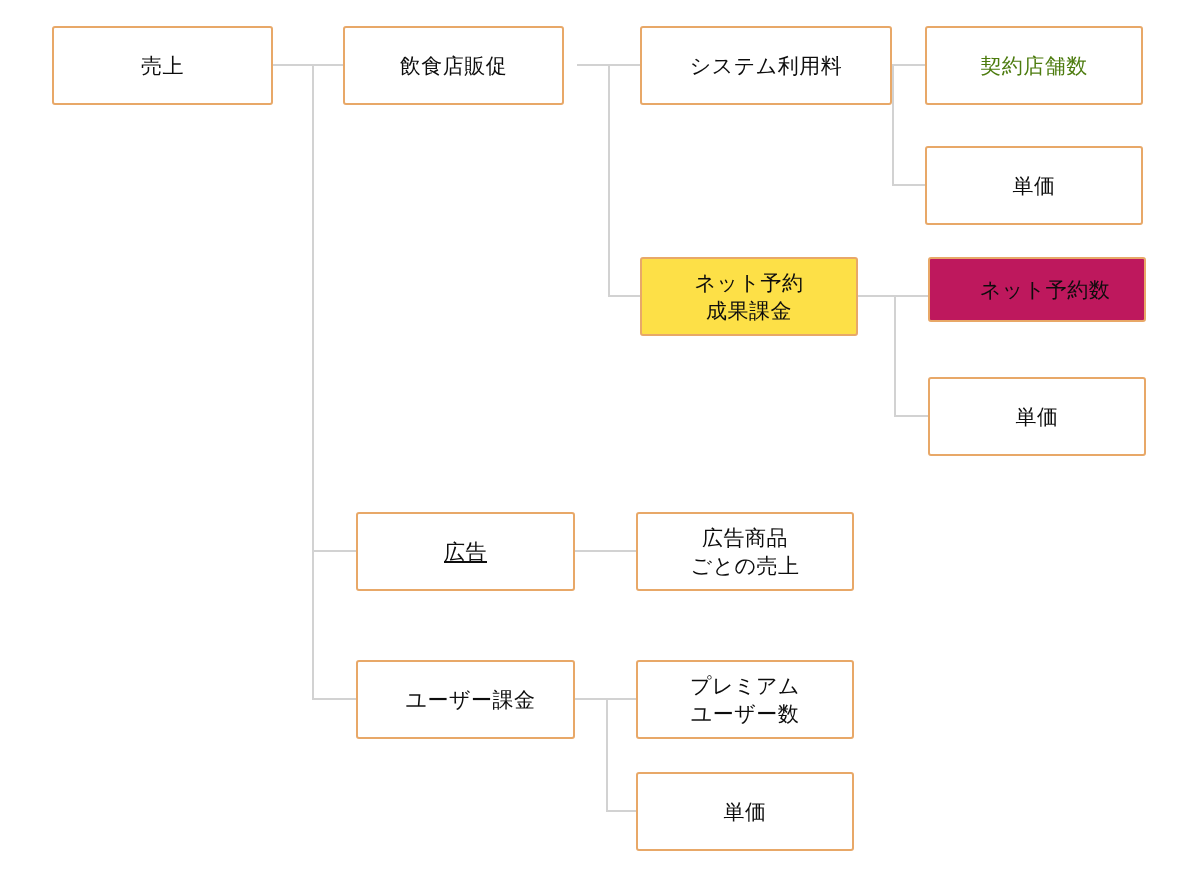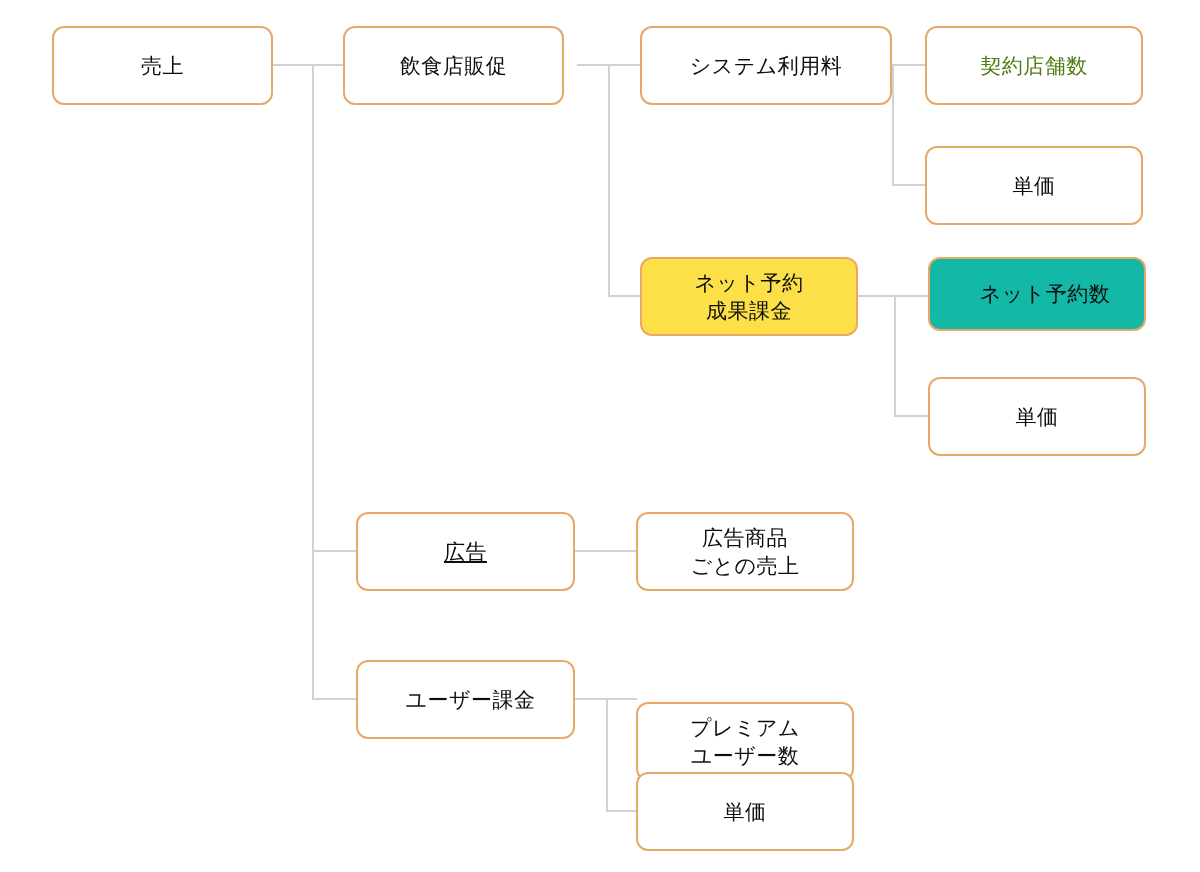--- a/index.html
+++ b/index.html
@@ -16,21 +16,21 @@
     width: 1200px;
     height: 872px;
     background: #ffffff;
     overflow: hidden;
   }
   .node {
     position: absolute;
     box-sizing: border-box;
     background: #ffffff;
     border: 2px solid #e8a868;
-    border-radius: 12px;
+    border-radius: 3px;
     display: flex;
     align-items: center;
     justify-content: center;
     text-align: center;
     color: #0d0d0d;
     font-size: 21px;
     line-height: 1.32;
     letter-spacing: 0.5px;
     font-family: "Liberation Sans", "DejaVu Sans", sans-serif;
     white-space: pre-line;
@@ -74,22 +74,22 @@
     <div class="edge v" style="left: 606px; top: 698px; height: 113px; background: rgb(210, 210, 210);"></div>
     <div class="edge h" style="left: 606px; top: 698px; width: 31px; background: rgb(210, 210, 210);"></div>
     <div class="edge h" style="left: 606px; top: 810px; width: 31px; background: rgb(210, 210, 210);"></div>
     <div class="node level-1" style="left: 52px; top: 26px; width: 221px; height: 79px; border-color: rgb(232, 168, 104); background: rgb(255, 255, 255); color: rgb(13, 13, 13);"><span class="node-label">売上</span></div>
     <div class="node level-2" style="left: 343px; top: 26px; width: 221px; height: 79px; border-color: rgb(232, 168, 104); background: rgb(255, 255, 255); color: rgb(13, 13, 13);"><span class="node-label">飲食店販促</span></div>
     <div class="node level-3" style="left: 640px; top: 26px; width: 252px; height: 79px; border-color: rgb(232, 168, 104); background: rgb(255, 255, 255); color: rgb(13, 13, 13);"><span class="node-label">システム利用料</span></div>
     <div class="node level-4" style="left: 925px; top: 26px; width: 218px; height: 79px; border-color: rgb(232, 168, 104); background: rgb(255, 255, 255); color: #4d7c0f;"><span class="node-label">契約店舗数</span></div>
     <div class="node level-4" style="left: 925px; top: 146px; width: 218px; height: 79px; border-color: rgb(232, 168, 104); background: rgb(255, 255, 255); color: rgb(13, 13, 13);"><span class="node-label">単価</span></div>
     <div class="node level-3" style="left: 640px; top: 257px; width: 218px; height: 79px; border-color: rgb(232, 168, 104); background: #fde047; color: rgb(13, 13, 13);"><span class="node-label">ネット予約
 成果課金</span></div>
-    <div class="node level-4" style="left: 928px; top: 257px; width: 218px; height: 74px; border-color: rgb(232, 168, 104); background: #14b8a6; color: rgb(13, 13, 13); padding-left: 16px;"><span class="node-label">ネット予約数</span></div>
+    <div class="node level-4" style="left: 928px; top: 257px; width: 218px; height: 65px; border-color: rgb(232, 168, 104); background: #be185d; color: rgb(13, 13, 13); padding-left: 16px;"><span class="node-label">ネット予約数</span></div>
     <div class="node level-4" style="left: 928px; top: 377px; width: 218px; height: 79px; border-color: rgb(232, 168, 104); background: rgb(255, 255, 255); color: rgb(13, 13, 13);"><span class="node-label">単価</span></div>
     <div class="node level-2" style="left: 356px; top: 512px; width: 219px; height: 79px; border-color: rgb(232, 168, 104); background: rgb(255, 255, 255); color: rgb(13, 13, 13); text-decoration: underline;"><span class="node-label">広告</span></div>
     <div class="node level-3" style="left: 636px; top: 512px; width: 218px; height: 79px; border-color: rgb(232, 168, 104); background: rgb(255, 255, 255); color: rgb(13, 13, 13); align-items: center;"><span class="node-label">広告商品
 ごとの売上</span></div>
     <div class="node level-2" style="left: 356px; top: 660px; width: 219px; height: 79px; border-color: rgb(232, 168, 104); background: rgb(255, 255, 255); color: rgb(13, 13, 13); padding-left: 10px;"><span class="node-label">ユーザー課金</span></div>
-    <div class="node level-3" style="left: 636px; top: 660px; width: 218px; height: 79px; border-color: rgb(232, 168, 104); background: rgb(255, 255, 255); color: rgb(13, 13, 13); margin-top: 42px;"><span class="node-label">プレミアム
+    <div class="node level-3" style="left: 636px; top: 660px; width: 218px; height: 79px; border-color: rgb(232, 168, 104); background: rgb(255, 255, 255); color: rgb(13, 13, 13);"><span class="node-label">プレミアム
 ユーザー数</span></div>
     <div class="node level-3" style="left: 636px; top: 772px; width: 218px; height: 79px; border-color: rgb(232, 168, 104); background: rgb(255, 255, 255); color: rgb(13, 13, 13);"><span class="node-label">単価</span></div>
   </div>
 
 </body></html>

